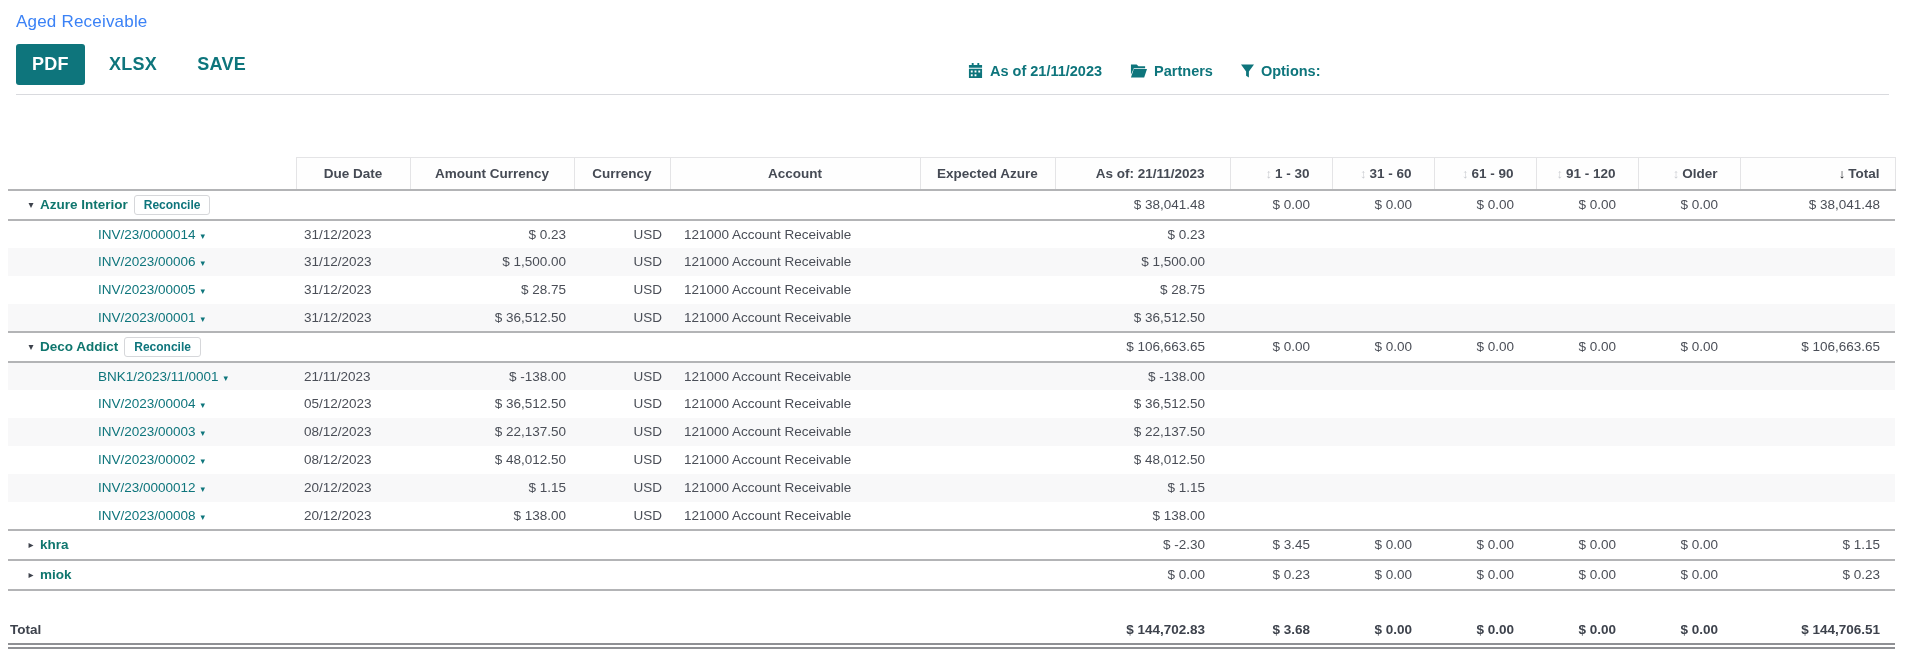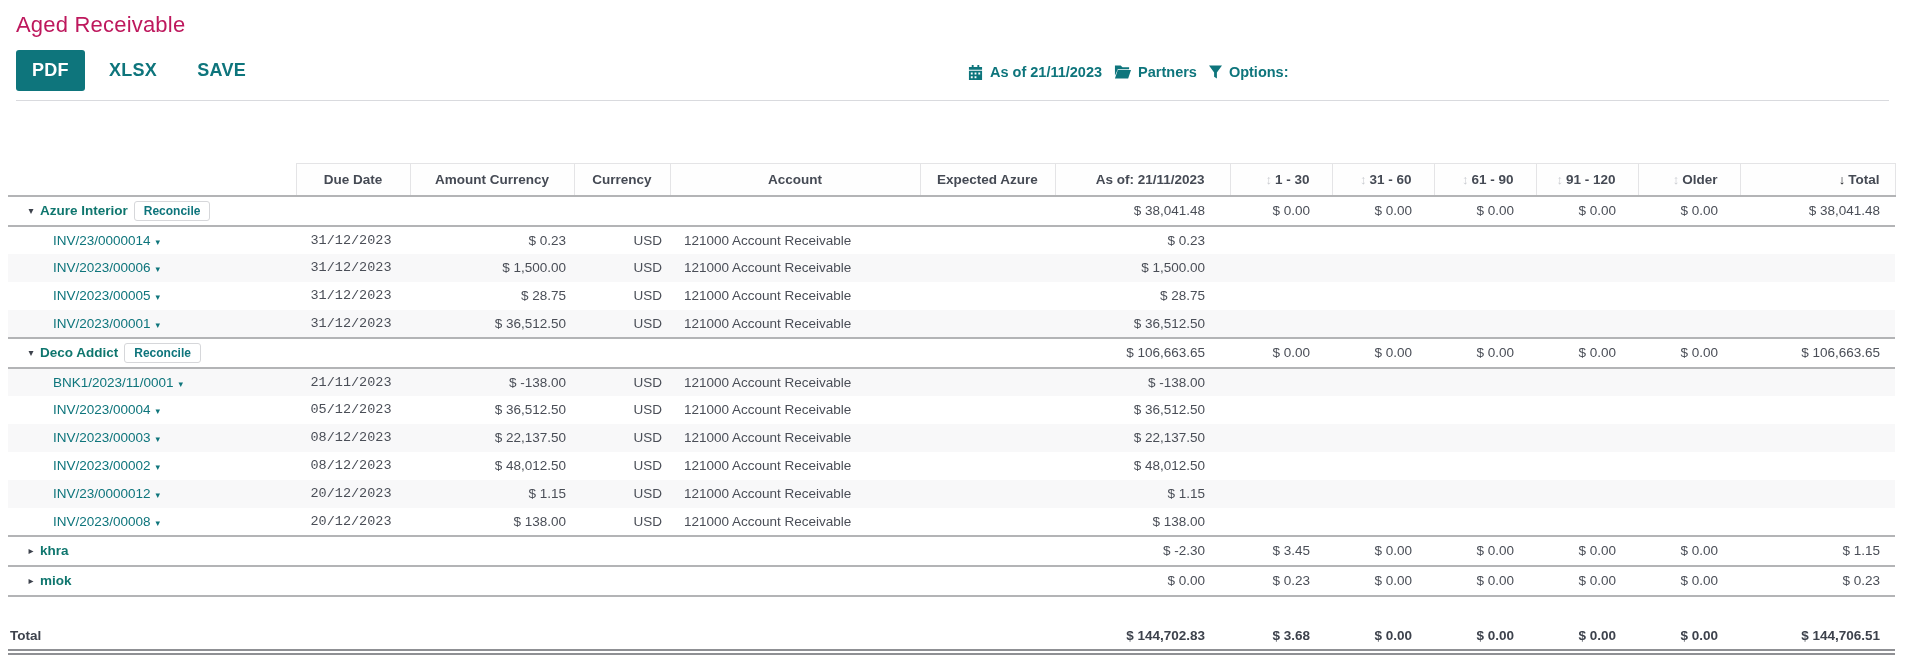--- a/index.html
+++ b/index.html
@@ -6,34 +6,34 @@
   html, body {
     width: 1905px; height: 668px;
     background: #ffffff;
     font-family: "Liberation Sans", sans-serif;
     color: #4a4e57;
     overflow: hidden;
   }
   
   .control-panel { position: relative; padding: 12px 16px 0 16px; }
   .page-title {
-    font-size: 22px; font-weight: 500; color: #be185d; letter-spacing: .2px;
+    font-size: 17px; font-weight: 500; color: #3b82f6; letter-spacing: .2px;
   }
   .toolbar { display: flex; align-items: center; margin-top: 14px; height: 37px; position: relative; }
   .btn {
     font-size: 18px; font-weight: 700; letter-spacing: .3px;
     border: none; background: transparent; cursor: pointer;
     padding: 10px 16px; border-radius: 3px;
     color: #0e757c; font-family: "Liberation Sans", sans-serif;
   }
   .btn.primary { background: #0e757c; color: #ffffff; }
   .btn + .btn { margin-left: 8px; }
   .filter-group {
-    position: absolute; left: 952px; top: 12px; height: 37px;
-    display: flex; align-items: flex-start; gap: 12px;
+    position: absolute; left: 952px; top: 6px; height: 37px;
+    display: flex; align-items: center; gap: 28px;
   }
   .filter-item {
     display: flex; align-items: center; gap: 7px;
     color: #0e757c; font-size: 14.5px; font-weight: 700; cursor: pointer;
     white-space: nowrap;
   }
   .filter-item svg { display: block; }
   .panel-separator {
     border: none; border-top: 1px solid #d9dade;
     margin-top: 11px;
@@ -56,21 +56,21 @@
   thead th.col-bucket { padding-right: 22px; }
   thead th.col-total { padding-right: 15px; }
   .sort-icon { color: #c9cbd0; font-weight: 400; margin-right: 3px; font-size: 13px; }
   .sort-icon.active { color: #111318; font-weight: 700; }
   tbody td, tfoot td {
     height: 28px; padding: 0 8px; white-space: nowrap; overflow: hidden;
     color: #4a4e57;
   }
   tr.line-row.striped td { background: #f8f8f9; }
   td.num { text-align: right; }
-  td.col-due_date { text-align: center; padding-right: 12px; font-family: Liberation Mono, monospace; }
+  td.col-due_date { text-align: left; padding-right: 12px; }
   td.col-amount_currency { text-align: right; padding-right: 8px; }
   td.col-currency { text-align: right; }
   td.col-account { text-align: left; padding-left: 14px; }
   td.col-as_of { padding-right: 25px; }
   td.col-bucket { padding-right: 22px; }
   td.col-total { padding-right: 15px; }
   tr.group-row td {
     border-top: 2px solid #b3b4b6; border-bottom: 2px solid #b3b4b6;
     background: #ffffff;
   }
@@ -79,21 +79,21 @@
     width: 24px; text-align: center; font-size: 10px; color: #3d424c; flex: 0 0 24px;
     padding-left: 6px;
   }
   .group-name { font-weight: 700; color: #0f766e; }
   .reconcile-btn {
     margin-left: 6px; font-size: 12px; font-weight: 700; color: #0e757c;
     background: #fff; border: 1px solid #d6d7da; border-radius: 3px;
     padding: 2px 9px; cursor: pointer; font-family: "Liberation Sans", sans-serif;
   }
   .line-name-cell { padding-left: 45px; }
-  .move-link { color: #0e757c; cursor: pointer; }
+  .move-link { color: #0e757c; cursor: pointer; margin-left: 45px; }
   .move-link .dd-caret { font-size: 9px; margin-left: 5px; color: #0e757c; }
   tr.spacer-row td { height: 26px; border: none; background: #fff; }
   tfoot tr.total-row td {
     border-bottom: 6px double #8f9094;
     font-weight: 700; color: #3d424c; height: 30px;
   }
   .total-label { font-weight: 700; color: #3d424c; padding-left: 2px; }
 </style>
 </head>
 <body>

